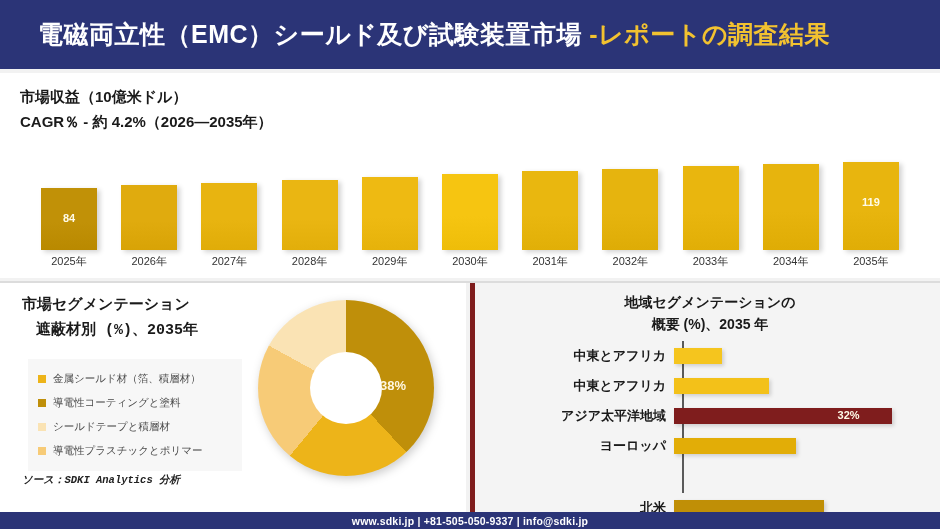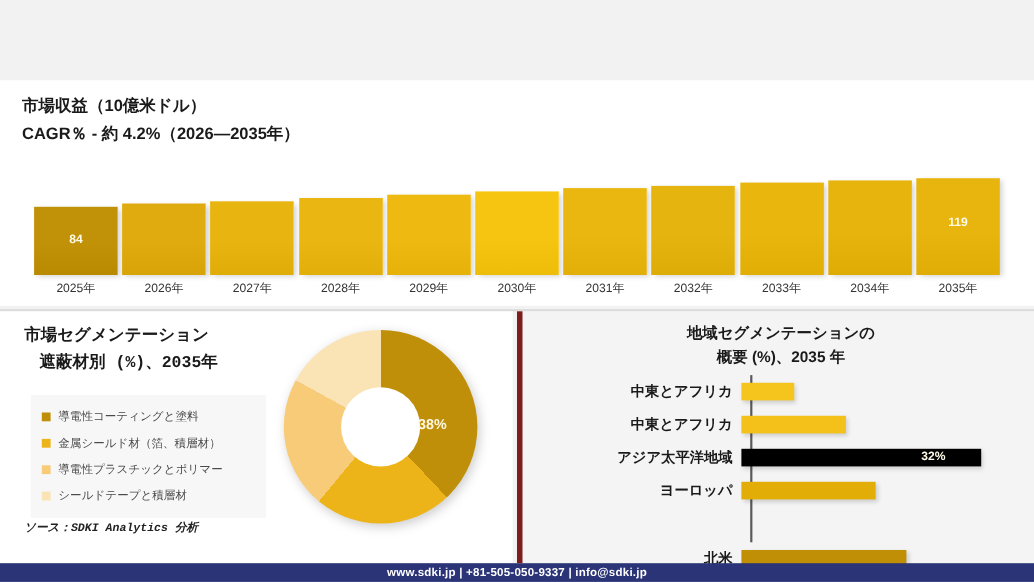--- a/index.html
+++ b/index.html
@@ -42,21 +42,21 @@
   }
   .bars-row{
     position:absolute;left:38px;bottom:28px;width:864px;height:96px;
     display:flex;align-items:flex-end;justify-content:space-between;
   }
   .bar-col{
     width:62px;display:flex;flex-direction:column;align-items:center;
     justify-content:flex-end;height:100%;position:relative;
   }
   .bar{
-    width:76px;position:relative;
+    width:56px;position:relative;
     box-shadow:3px 2px 5px rgba(0,0,0,.18);
   }
   .bar-val{
     position:absolute;left:0;right:0;top:38%;
     text-align:center;color:#fffbe8;font-size:11px;font-weight:bold;
   }
   .xlabels{
     position:absolute;left:38px;bottom:4px;width:864px;height:20px;
     display:flex;justify-content:space-between;
   }
@@ -149,20 +149,25 @@
   }
   .footer-text{
     color:#ffffff;font-size:10.5px;font-weight:bold;letter-spacing:.2px;
   }
 </style>
 </head>
 <body>
 
 <div class="page">
 
+  <div class="header">
+    <div class="header-inner">
+      <span class="title-main">電磁両立性（EMC）シールド及び試験装置市場 </span><span class="title-accent">-レポートの調査結果</span>
+    </div>
+  </div>
 
   <div class="panel-top">
     <div class="panel-top-labels">
       <div class="lbl-1">市場収益（10億米ドル）</div>
       <div class="lbl-2">CAGR％ - 約 4.2%（2026—2035年）</div>
     </div>
     <div class="bars-wrap">
       <div class="bars-row" id="bars-row">
           <div class="bar-col">
             <div class="bar" style="height: 62px; background: linear-gradient(rgb(193, 145, 7) 0%, rgb(193, 145, 7) 55%, rgb(185, 137, 0) 100%);">
@@ -220,34 +225,34 @@
 
   <div class="divider-h"></div>
 
   <div class="panel-bl">
     <div class="seg-title">
       <span>市場セグメンテーション</span>
       <span class="l2">遮蔽材別 (%)、2035年</span>
     </div>
     <div class="legend-box" id="seg-legend">
         <div class="legend-item">
+          <span class="legend-sw" style="background: rgb(237, 180, 25);"></span>
+          <span>金属シールド材（箔、積層材）</span>
+        </div>
+        <div class="legend-item">
           <span class="legend-sw" style="background: rgb(191, 143, 10);"></span>
           <span>導電性コーティングと塗料</span>
         </div>
         <div class="legend-item">
-          <span class="legend-sw" style="background: rgb(237, 180, 25);"></span>
-          <span>金属シールド材（箔、積層材）</span>
+          <span class="legend-sw" style="background: rgb(250, 227, 180);"></span>
+          <span>シールドテープと積層材</span>
         </div>
         <div class="legend-item">
           <span class="legend-sw" style="background: rgb(247, 203, 119);"></span>
           <span>導電性プラスチックとポリマー</span>
-        </div>
-        <div class="legend-item">
-          <span class="legend-sw" style="background: rgb(250, 227, 180);"></span>
-          <span>シールドテープと積層材</span>
         </div>
       </div>
     <div class="source">ソース：SDKI Analytics 分析</div>
   </div>
 
   <div class="donut-wrap">
     <div class="donut" id="donut-disc" style="background: conic-gradient(rgb(191, 143, 10) 0deg, rgb(191, 143, 10) 136.8deg, rgb(237, 180, 25) 136.8deg, rgb(237, 180, 25) 219.6deg, rgb(247, 203, 119) 219.6deg, rgb(247, 203, 119) 298.8deg, rgb(250, 227, 180) 298.8deg, rgb(250, 227, 180) 360deg); border-radius: 50%;">
       <div class="donut-hole"></div>
     </div>
     <div class="donut-val">38%</div>
@@ -269,21 +274,21 @@
           </div>
           <div class="reg-row" style="top: 30px;">
             <div class="reg-name">中東とアフリカ</div>
             <div class="reg-bar-holder">
               <div class="reg-bar" style="width: 95.2px; background: rgb(243, 193, 25);"></div>
             </div>
           </div>
           <div class="reg-row" style="top: 60px;">
             <div class="reg-name">アジア太平洋地域</div>
             <div class="reg-bar-holder">
-              <div class="reg-bar" style="width: 217.6px; background: #000000;">
+              <div class="reg-bar" style="width: 217.6px; background: #7f1d1d;">
                 <span class="reg-val">32%</span>
               </div>
             </div>
           </div>
           <div class="reg-row" style="top: 90px;">
             <div class="reg-name">ヨーロッパ</div>
             <div class="reg-bar-holder">
               <div class="reg-bar" style="width: 122.4px; background: rgb(226, 173, 7);"></div>
             </div>
           </div>

